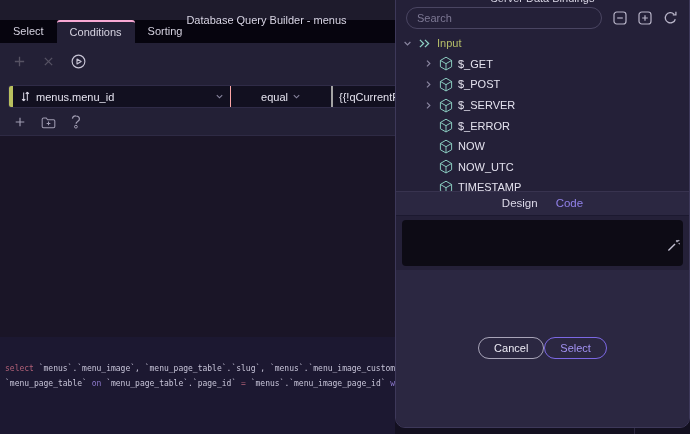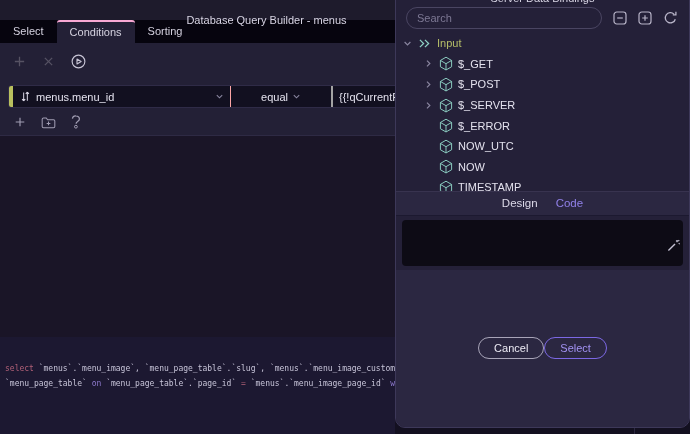--- a/index.html
+++ b/index.html
@@ -263,31 +263,31 @@
           <span class="tlabel">$_ERROR</span>
         </div>
         <div class="trow child">
           <span class="chev"></span>
           <span class="ticon">
             <svg width="14" height="15" viewBox="0 0 16 17">
               <path d="M8 1.3 14.4 5v7.2L8 15.9 1.6 12.2V5Z" stroke="currentColor" stroke-width="1.1" fill="none" stroke-linejoin="round"></path>
               <path d="M1.6 5 8 8.7 14.4 5M8 8.7v7.2" stroke="currentColor" stroke-width="1.1" fill="none"></path>
             </svg>
           </span>
+          <span class="tlabel">NOW</span>
+        </div>
+        <div class="trow child">
+          <span class="chev"></span>
+          <span class="ticon">
+            <svg width="14" height="15" viewBox="0 0 16 17">
+              <path d="M8 1.3 14.4 5v7.2L8 15.9 1.6 12.2V5Z" stroke="currentColor" stroke-width="1.1" fill="none" stroke-linejoin="round"></path>
+              <path d="M1.6 5 8 8.7 14.4 5M8 8.7v7.2" stroke="currentColor" stroke-width="1.1" fill="none"></path>
+            </svg>
+          </span>
           <span class="tlabel">NOW_UTC</span>
-        </div>
-        <div class="trow child">
-          <span class="chev"></span>
-          <span class="ticon">
-            <svg width="14" height="15" viewBox="0 0 16 17">
-              <path d="M8 1.3 14.4 5v7.2L8 15.9 1.6 12.2V5Z" stroke="currentColor" stroke-width="1.1" fill="none" stroke-linejoin="round"></path>
-              <path d="M1.6 5 8 8.7 14.4 5M8 8.7v7.2" stroke="currentColor" stroke-width="1.1" fill="none"></path>
-            </svg>
-          </span>
-          <span class="tlabel">NOW</span>
         </div>
         <div class="trow child">
           <span class="chev"></span>
           <span class="ticon">
             <svg width="14" height="15" viewBox="0 0 16 17">
               <path d="M8 1.3 14.4 5v7.2L8 15.9 1.6 12.2V5Z" stroke="currentColor" stroke-width="1.1" fill="none" stroke-linejoin="round"></path>
               <path d="M1.6 5 8 8.7 14.4 5M8 8.7v7.2" stroke="currentColor" stroke-width="1.1" fill="none"></path>
             </svg>
           </span>
           <span class="tlabel">TIMESTAMP</span>

